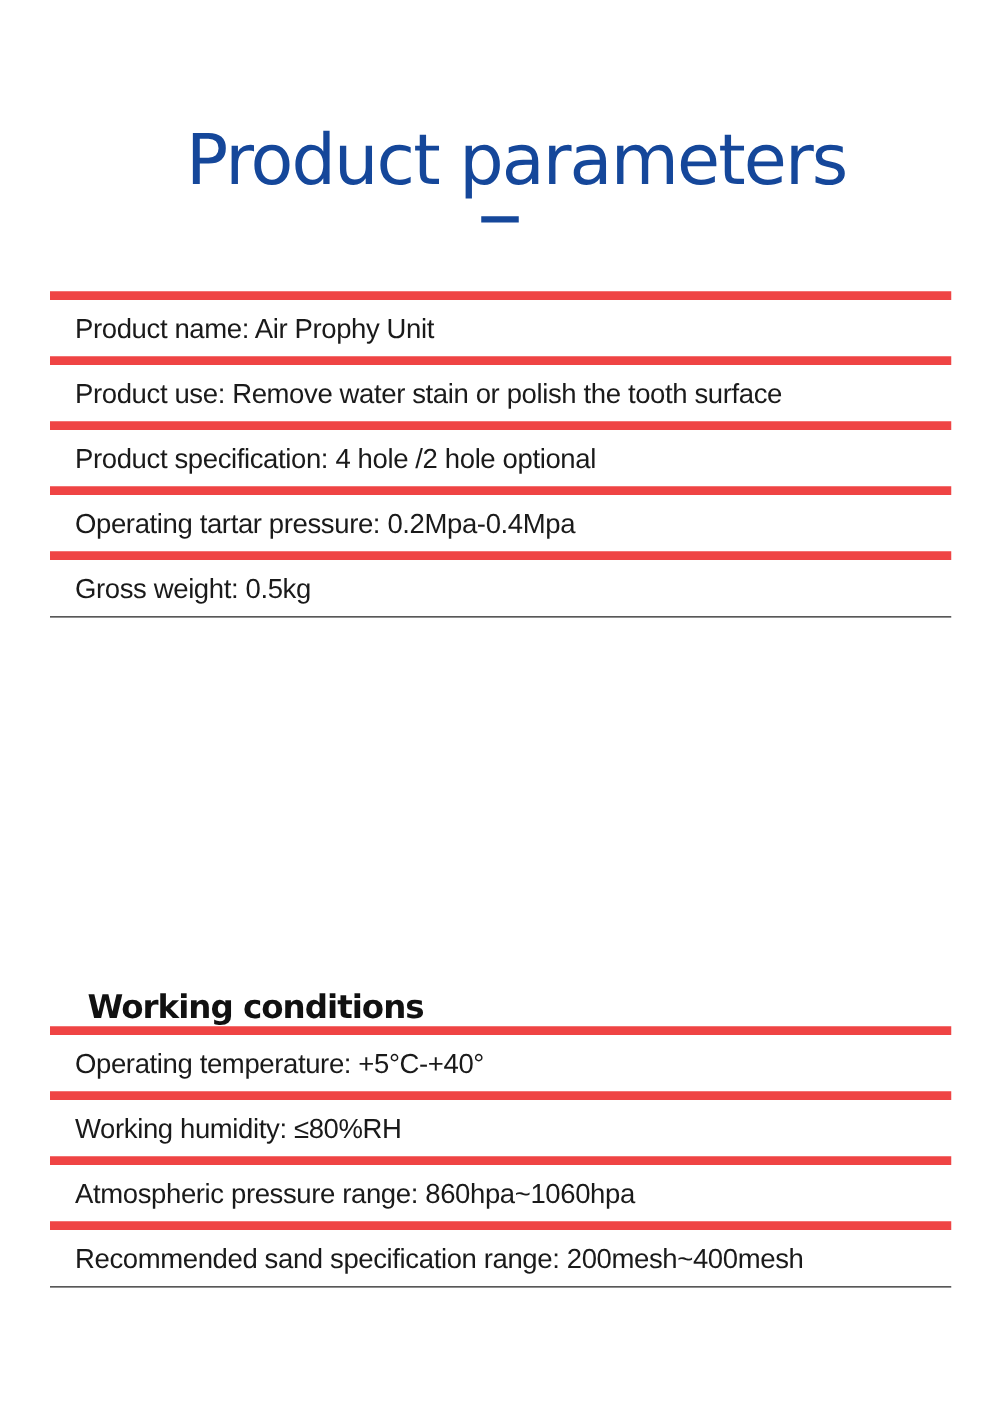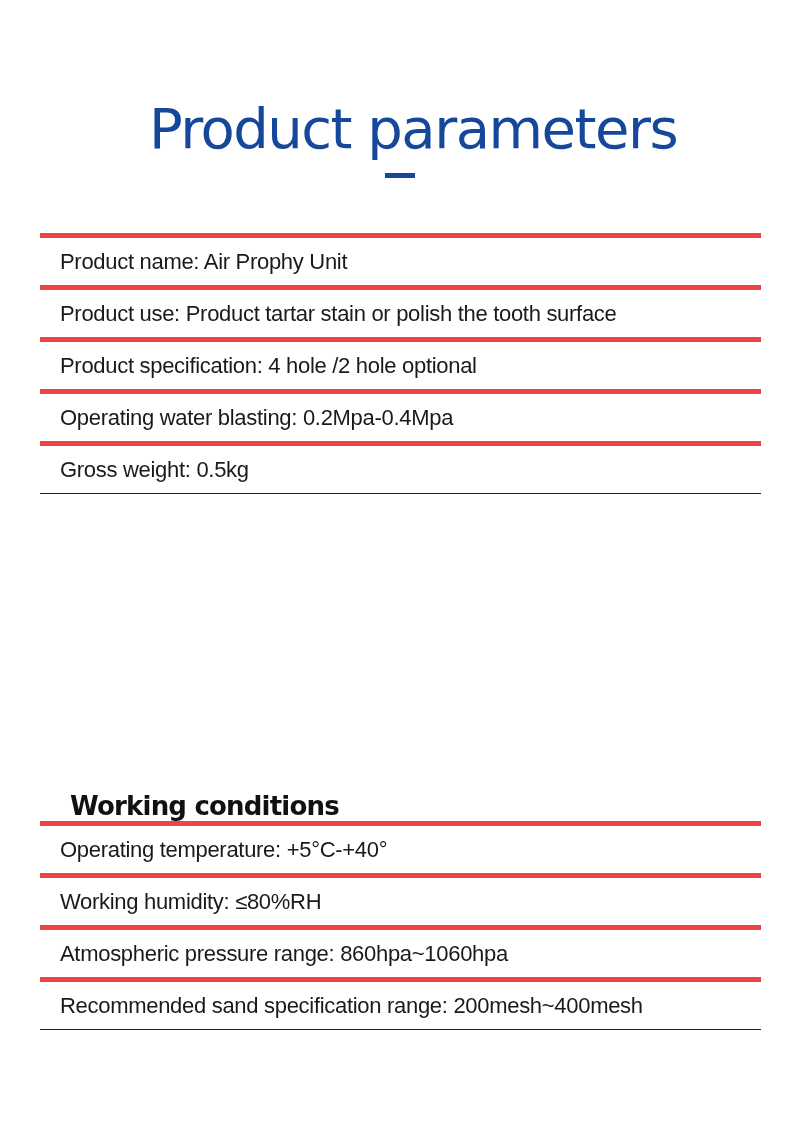--- a/index.html
+++ b/index.html
@@ -36,21 +36,21 @@
     }
     .table {
       position: absolute;
       left: 40px;
       width: 721px;
     }
     .table.params { top: 233px; }
     .table.conditions { top: 821px; }
     .row {
       height: 52px;
-      border-top: 5px solid #ef4444;
+      border-top: 7px solid #ef4444;
       box-sizing: border-box;
       padding-left: 20px;
       display: flex;
       align-items: center;
       font-size: 22px;
       letter-spacing: -0.3px;
       white-space: nowrap;
     }
     .row.last { border-bottom: 1px solid #222; height: 53px; text-align: right; }
     .section-title {
@@ -70,27 +70,27 @@
 <body>
 
 <h1 class="page-title">Product parameters</h1>
 <div class="title-dash"></div>
 
 <div class="table params">
   <div class="row">
       <span>Product name: Air Prophy Unit</span>
     </div>
   <div class="row">
-      <span>Product use: Product tartar stain or polish the tooth surface</span>
+      <span>Product use: Remove water stain or polish the tooth surface</span>
     </div>
   <div class="row">
       <span>Product specification: 4 hole /2 hole optional</span>
     </div>
   <div class="row">
-      <span>Operating water blasting: 0.2Mpa-0.4Mpa</span>
+      <span>Operating tartar pressure: 0.2Mpa-0.4Mpa</span>
     </div>
   <div class="row last">
       <span>Gross weight: 0.5kg</span>
     </div>
 </div>
 
 <h2 class="section-title">Working conditions</h2>
 
 <div class="table conditions">
   <div class="row">

